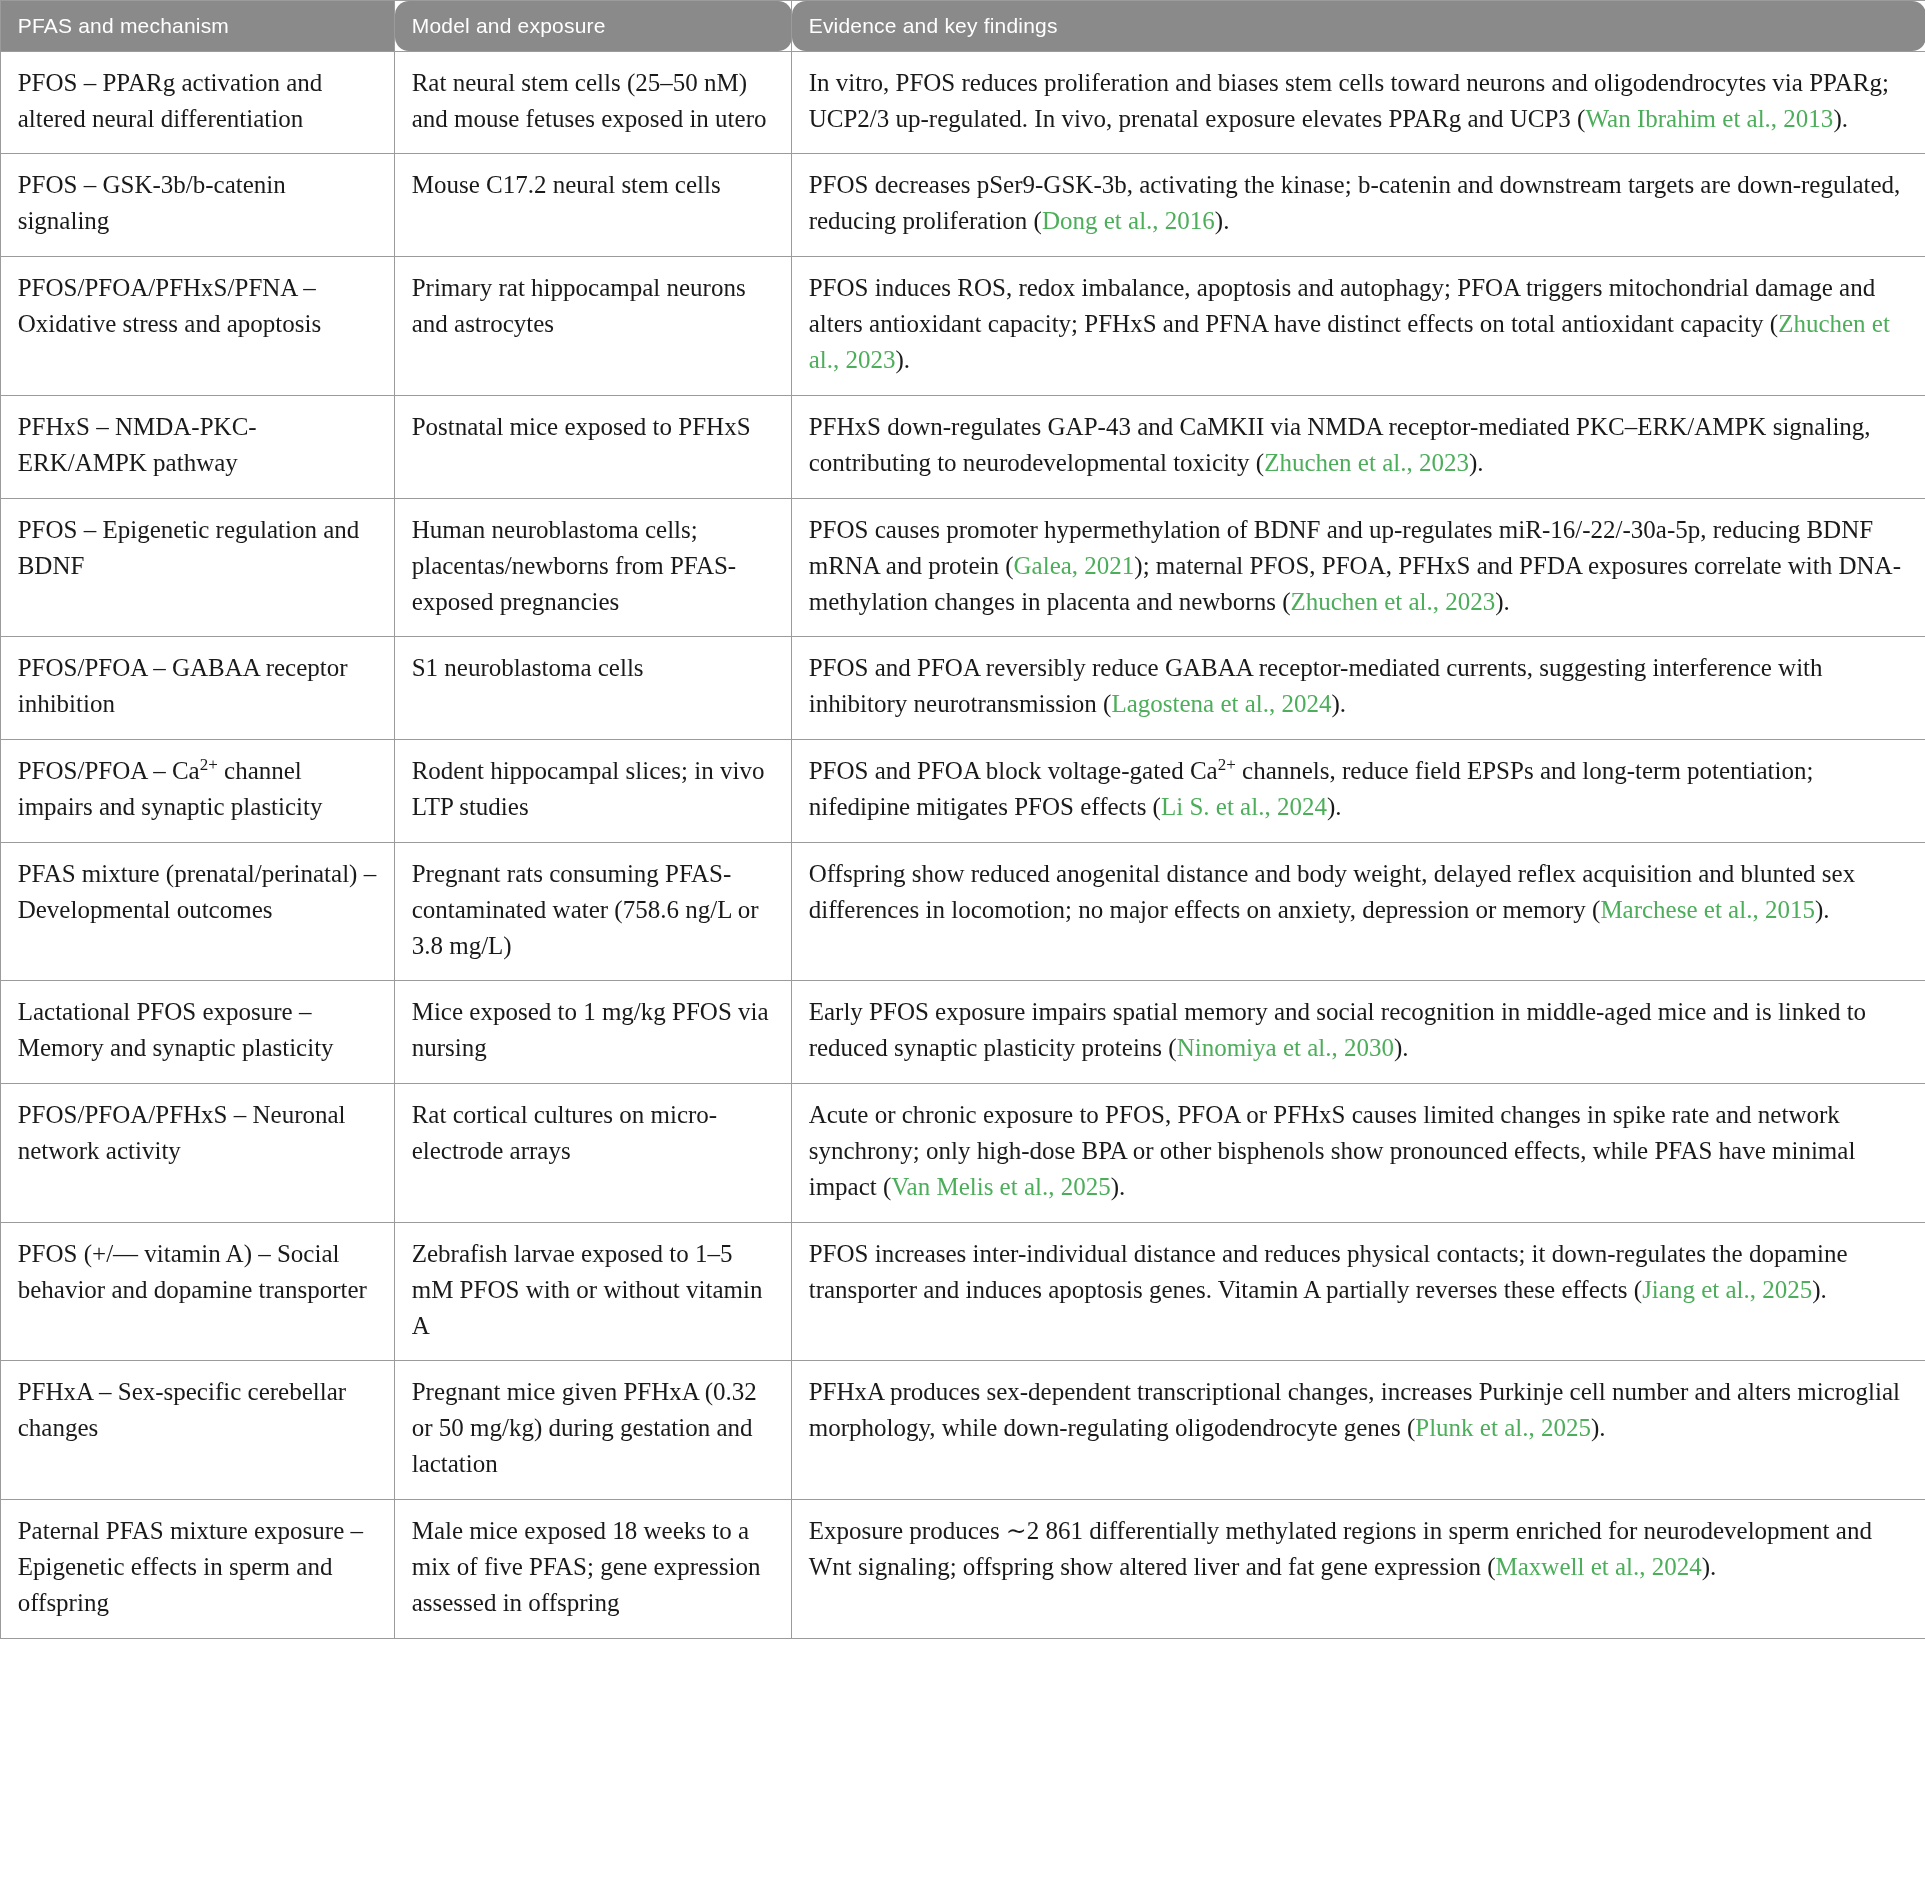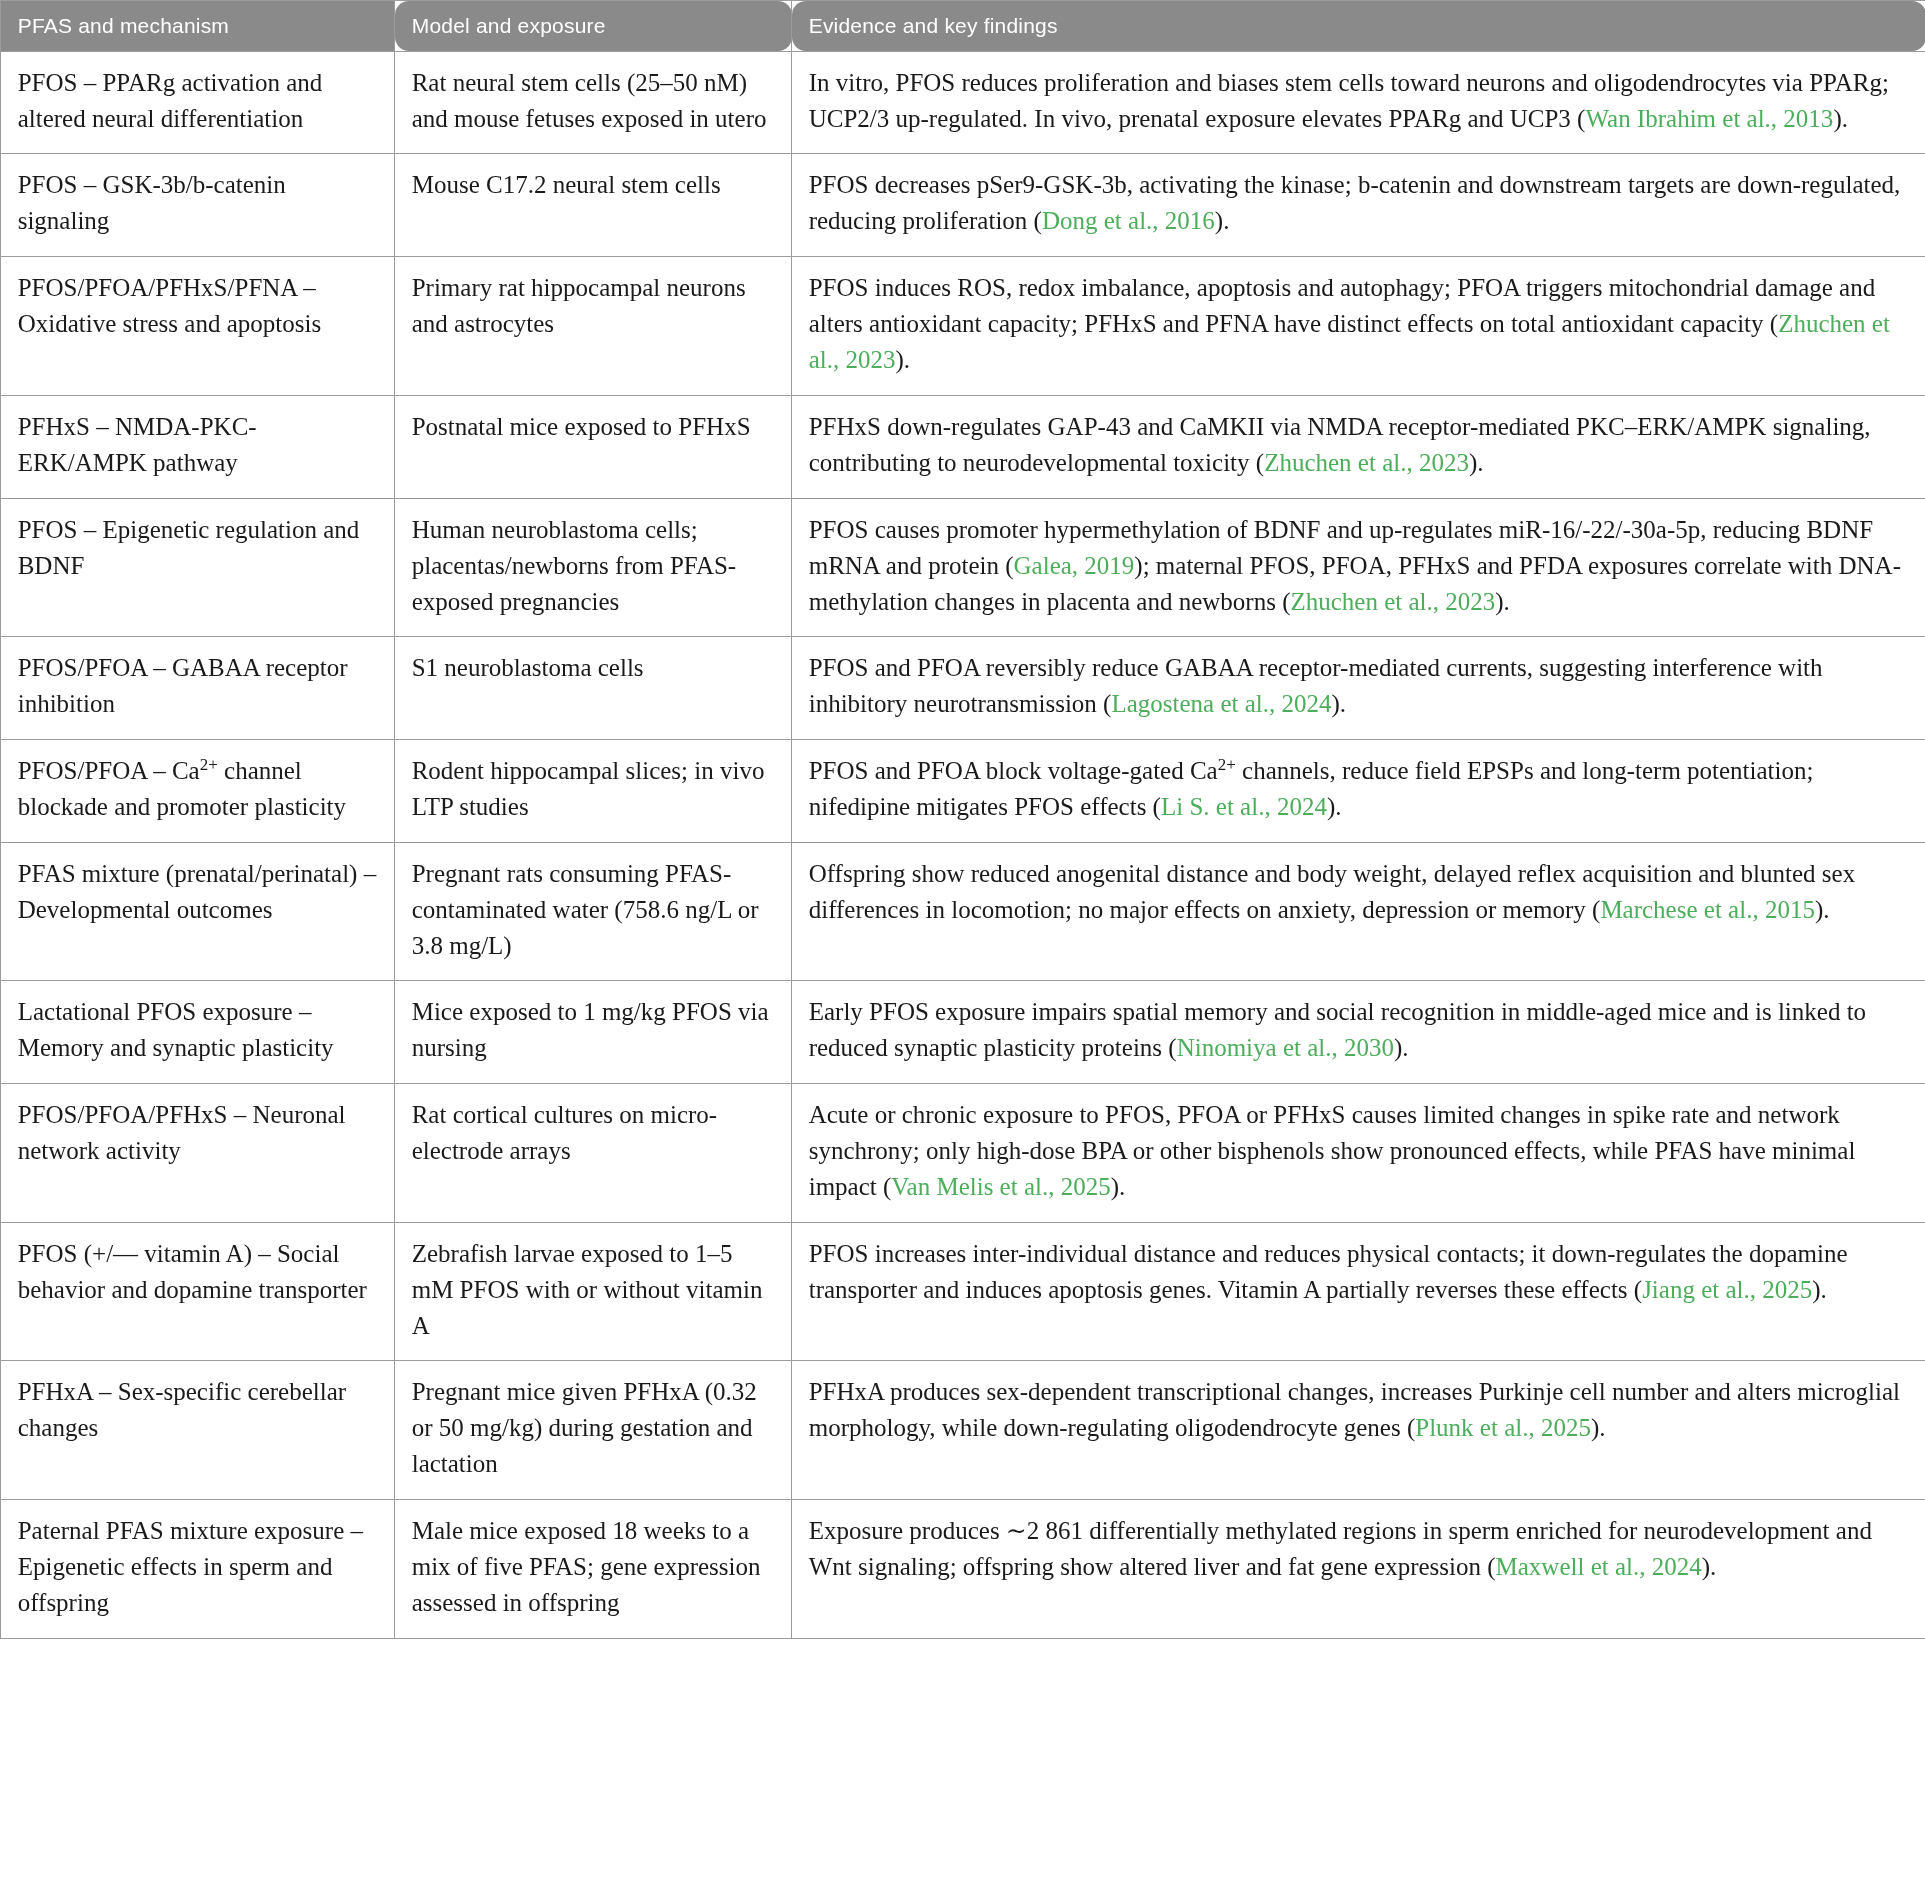--- a/index.html
+++ b/index.html
@@ -90,29 +90,29 @@
         <td><span>PFOS induces ROS, redox imbalance, apoptosis and autophagy; PFOA triggers mitochondrial damage and alters antioxidant capacity; PFHxS and PFNA have distinct effects on total antioxidant capacity (</span><span class="cite">Zhuchen et al., 2023</span><span>).</span></td>
       </tr>
       <tr>
         <td><span>PFHxS – NMDA-PKC-ERK/AMPK pathway</span></td>
         <td><span>Postnatal mice exposed to PFHxS</span></td>
         <td><span>PFHxS down-regulates GAP-43 and CaMKII via NMDA receptor-mediated PKC–ERK/AMPK signaling, contributing to neurodevelopmental toxicity (</span><span class="cite">Zhuchen et al., 2023</span><span>).</span></td>
       </tr>
       <tr>
         <td><span>PFOS – Epigenetic regulation and BDNF</span></td>
         <td><span>Human neuroblastoma cells; placentas/newborns from PFAS-exposed pregnancies</span></td>
-        <td><span>PFOS causes promoter hypermethylation of BDNF and up-regulates miR-16/-22/-30a-5p, reducing BDNF mRNA and protein (</span><span class="cite">Galea, 2019</span><span>); maternal PFOS, PFOA, PFHxS and PFDA exposures correlate with DNA-methylation changes in placenta and newborns (</span><span class="cite">Zhuchen et al., 2023</span><span>).</span></td>
+        <td><span>PFOS causes promoter hypermethylation of BDNF and up-regulates miR-16/-22/-30a-5p, reducing BDNF mRNA and protein (</span><span class="cite">Galea, 2021</span><span>); maternal PFOS, PFOA, PFHxS and PFDA exposures correlate with DNA-methylation changes in placenta and newborns (</span><span class="cite">Zhuchen et al., 2023</span><span>).</span></td>
       </tr>
       <tr>
         <td><span>PFOS/PFOA – GABAA receptor inhibition</span></td>
         <td><span>S1 neuroblastoma cells</span></td>
         <td><span>PFOS and PFOA reversibly reduce GABAA receptor-mediated currents, suggesting interference with inhibitory neurotransmission (</span><span class="cite">Lagostena et al., 2024</span><span>).</span></td>
       </tr>
       <tr>
-        <td><span>PFOS/PFOA – Ca</span><span class="sup">2+</span><span> channel blockade and promoter plasticity</span></td>
+        <td><span>PFOS/PFOA – Ca</span><span class="sup">2+</span><span> channel impairs and synaptic plasticity</span></td>
         <td><span>Rodent hippocampal slices; </span><span class="it">in vivo</span><span> LTP studies</span></td>
         <td><span>PFOS and PFOA block voltage-gated Ca</span><span class="sup">2+</span><span> channels, reduce field EPSPs and long-term potentiation; nifedipine mitigates PFOS effects (</span><span class="cite">Li S. et al., 2024</span><span>).</span></td>
       </tr>
       <tr>
         <td><span>PFAS mixture (prenatal/perinatal) – Developmental outcomes</span></td>
         <td><span>Pregnant rats consuming PFAS-contaminated water (758.6 ng/L or 3.8 mg/L)</span></td>
         <td><span>Offspring show reduced anogenital distance and body weight, delayed reflex acquisition and blunted sex differences in locomotion; no major effects on anxiety, depression or memory (</span><span class="cite">Marchese et al., 2015</span><span>).</span></td>
       </tr>
       <tr>
         <td><span>Lactational PFOS exposure – Memory and synaptic plasticity</span></td>

